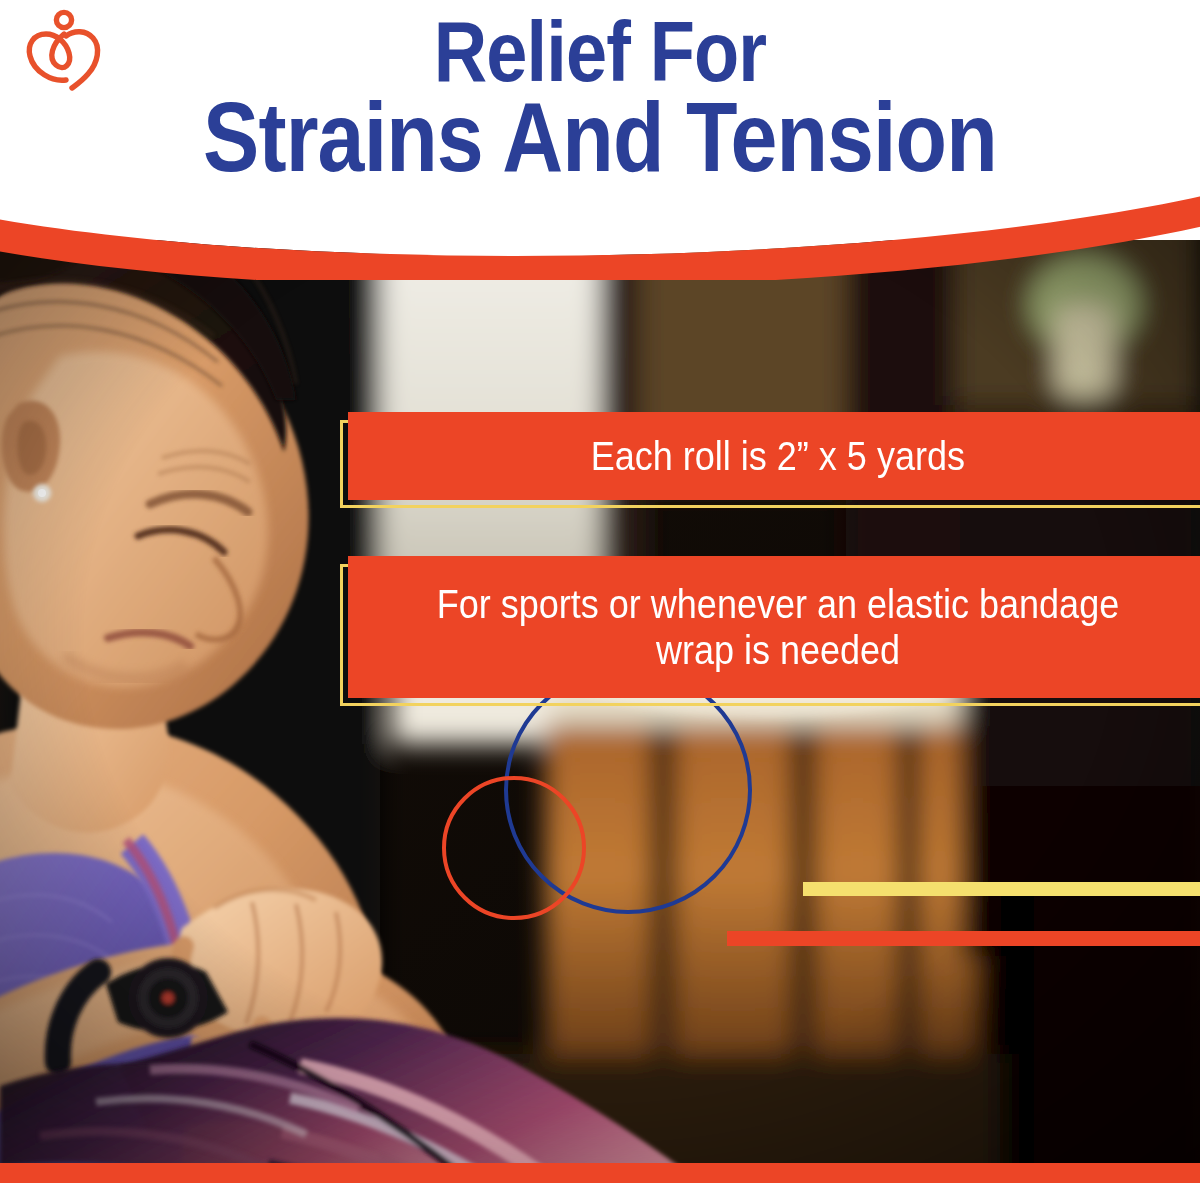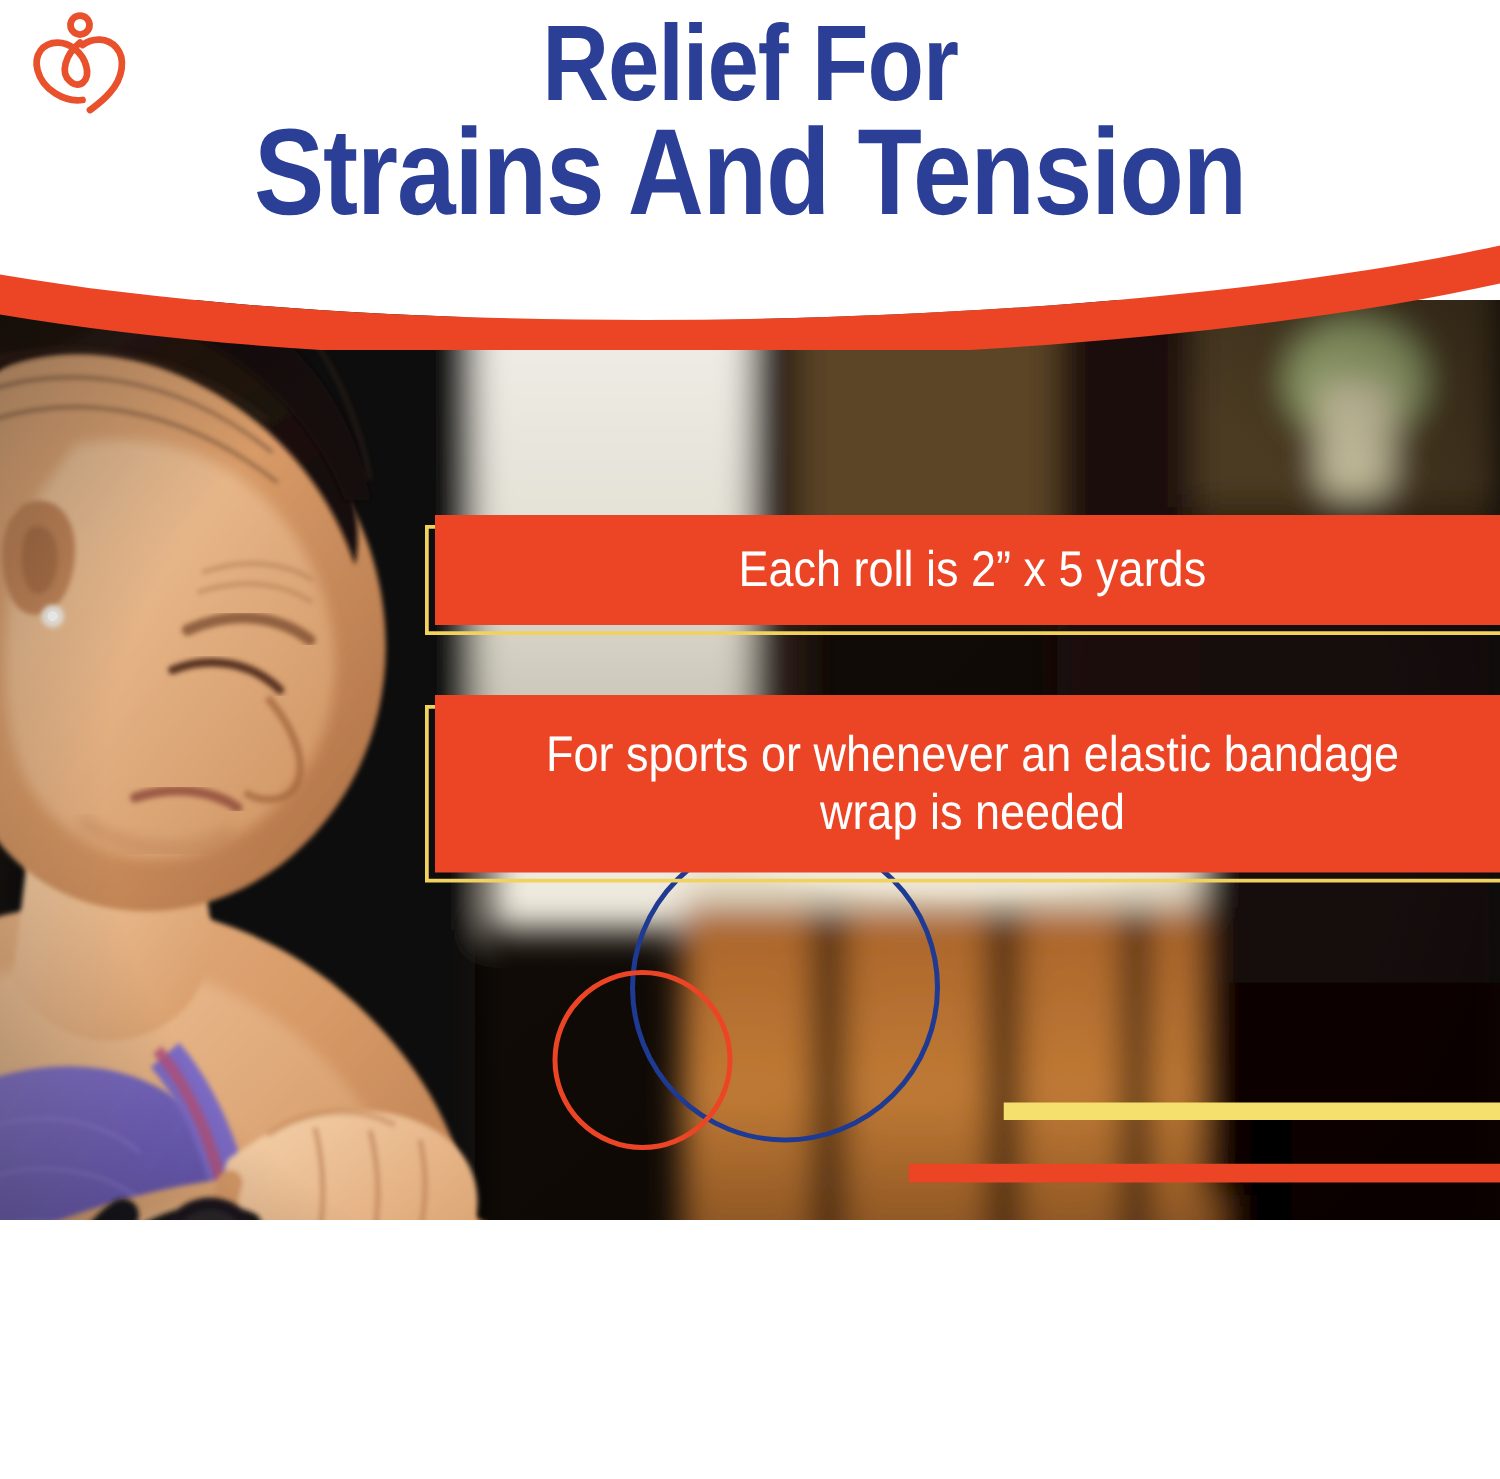--- a/index.html
+++ b/index.html
@@ -8,21 +8,21 @@
     padding: 0;
     background: #ffffff;
   }
   body {
     font-family: "Liberation Sans", sans-serif;
   }
 
   #banner {
     position: relative;
     width: 1200px;
-    height: 976px;
+    height: 1183px;
     overflow: hidden;
     background: #ffffff;
   }
 
   
   #header-zone {
     position: absolute;
     left: 0; top: 0;
     width: 1200px;
     height: 240px;

